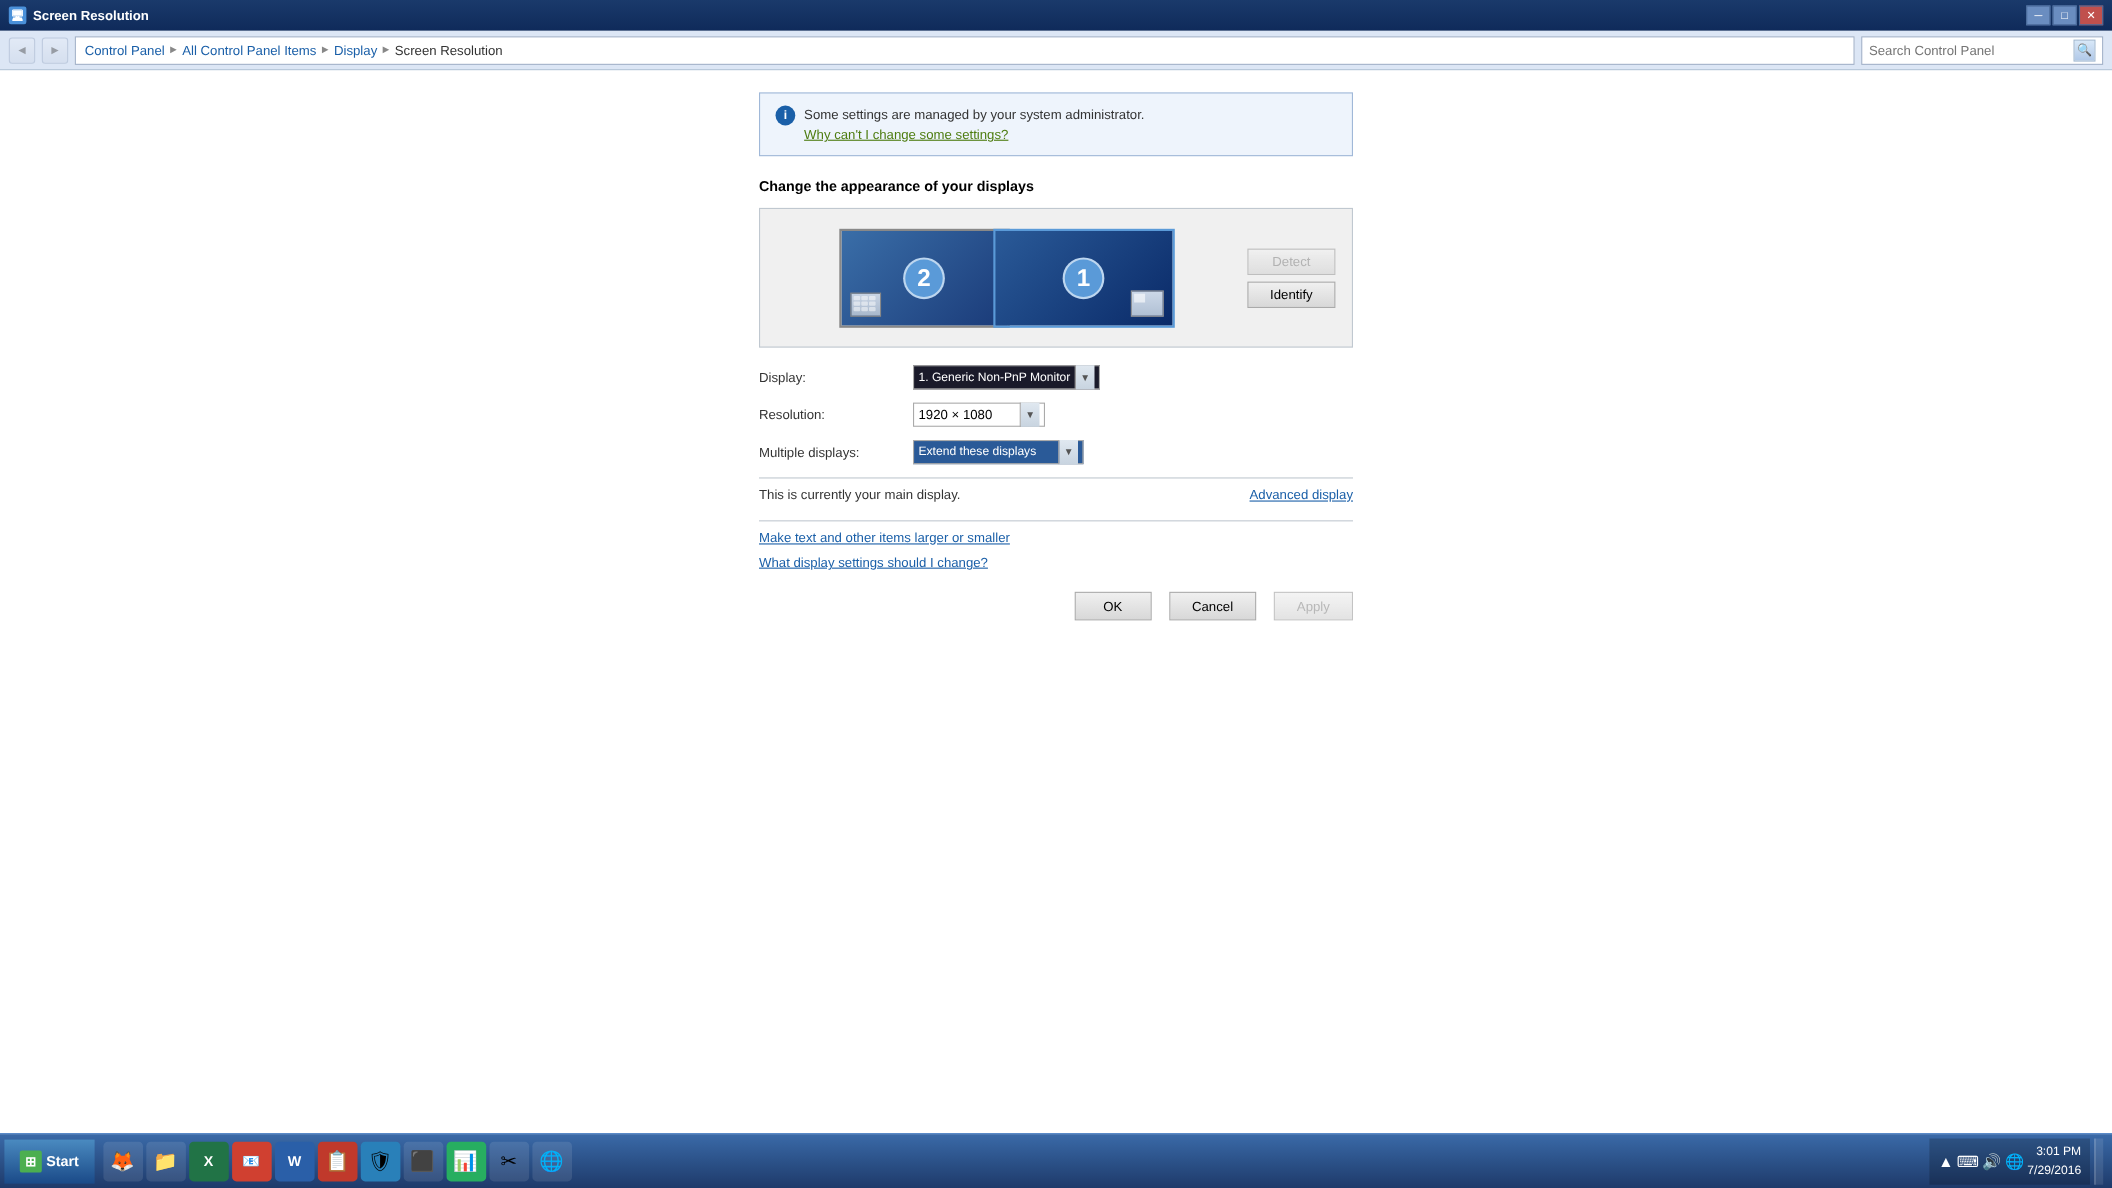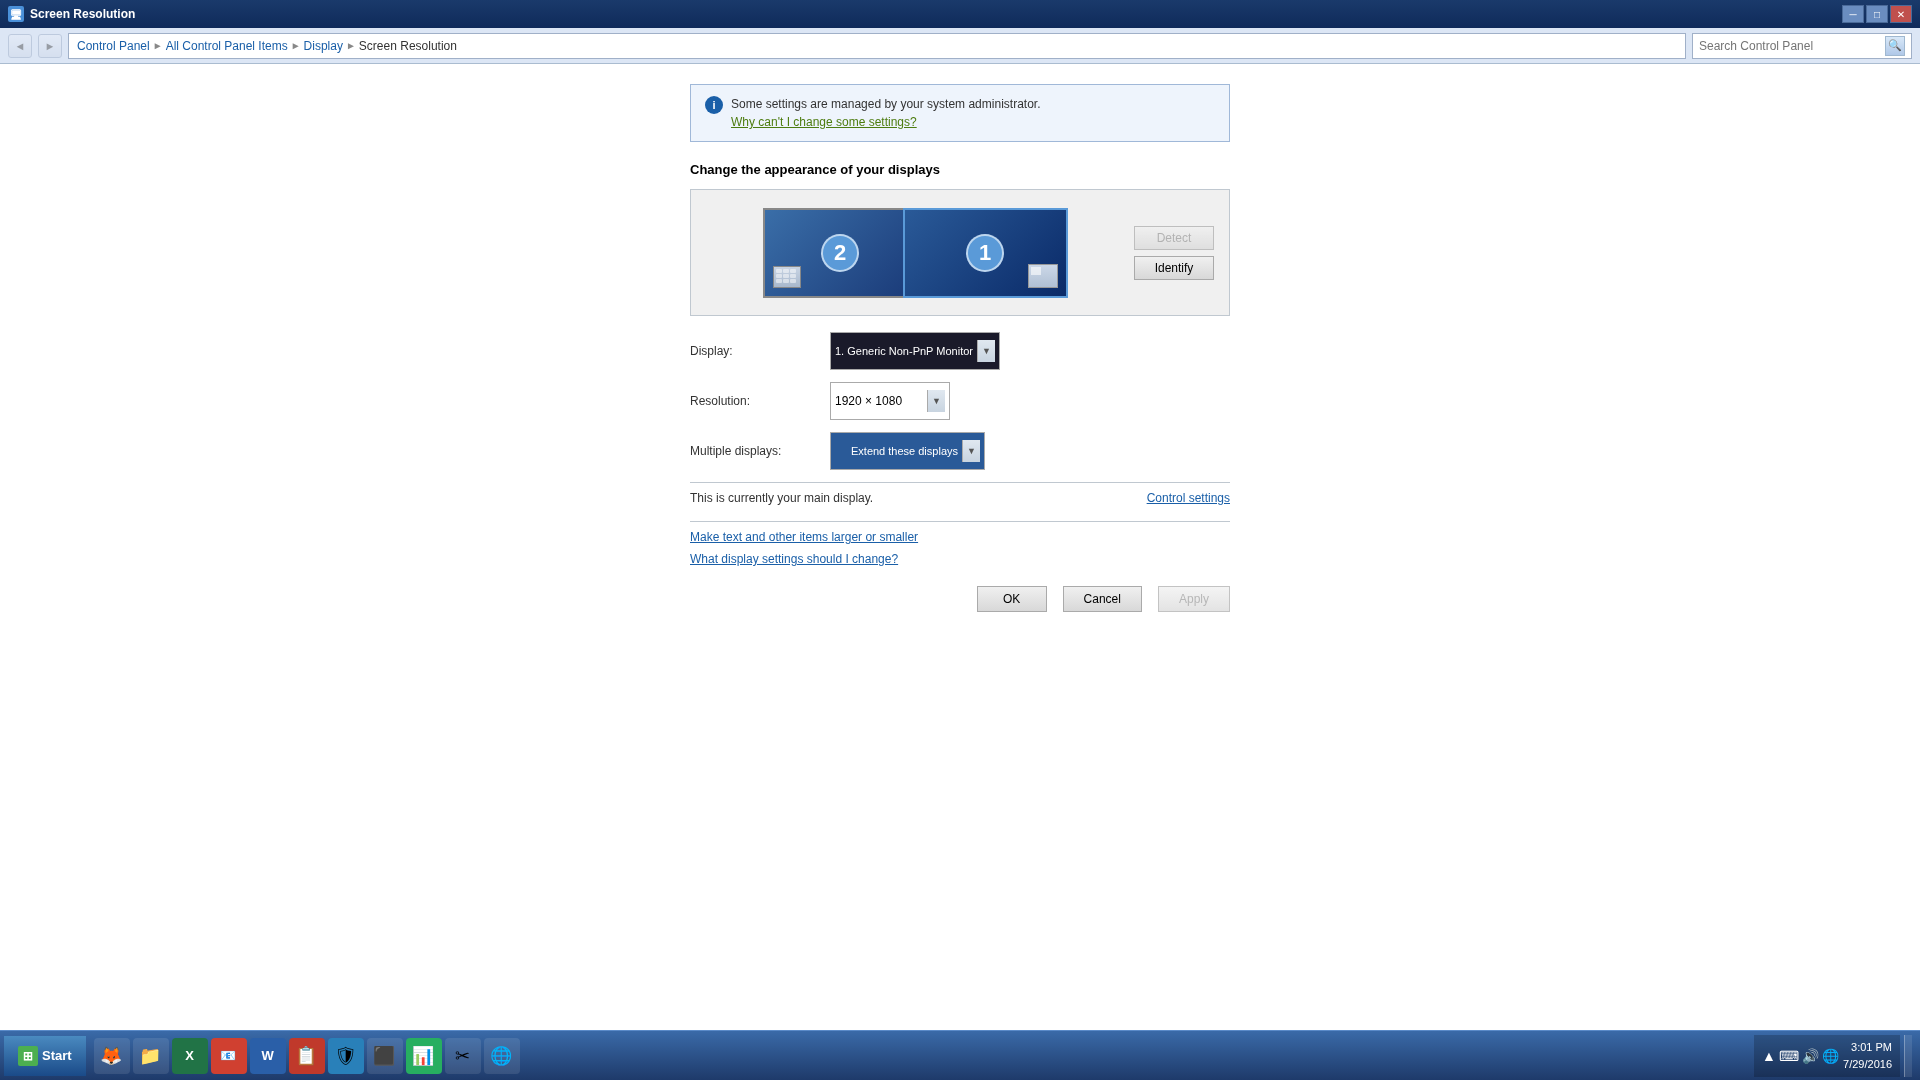--- a/index.html
+++ b/index.html
@@ -276,21 +276,21 @@
     }
     .form-label {
       width: 140px;
       font-size: 12px;
       color: #333;
       flex-shrink: 0;
     }
     .select-control {
       display: flex;
       align-items: center;
-      height: 38px;
+      height: 22px;
       border: 1px solid #aaa;
       background: white;
       font-size: 12px;
       padding: 0 4px;
       cursor: pointer;
       gap: 4px;
     }
     .select-arrow {
       width: 18px;
       height: 22px;
@@ -308,21 +308,20 @@
       background: #1a1a2a;
       color: white;
     }
     .resolution-select {
       min-width: 120px;
     }
     .multiple-select {
       min-width: 150px;
       background: #2a5a98;
       color: white;
-      text-align: right;
     }
 
     
     .divider {
       border: none;
       border-top: 1px solid #c0c8d0;
       margin: 8px 0 8px 0;
     }
 
     
@@ -560,21 +559,21 @@
       <span class="form-label">Multiple displays:</span>
       <div class="select-control multiple-select" style="min-width:155px;">
         <span style="flex:1;font-size:11px;">Extend these displays</span>
         <div class="select-arrow">▼</div>
       </div>
     </div>
 
     <hr class="divider">
     <div class="status-row">
       <span class="main-display-text">This is currently your main display.</span>
-      <a class="advanced-link">Control settings</a>
+      <a class="advanced-link">Advanced display</a>
     </div>
     <hr class="divider">
 
     <a class="help-link">Make text and other items larger or smaller</a>
     <a class="help-link">What display settings should I change?</a>
 
     <div class="action-buttons">
       <button class="action-btn">OK</button>
       <button class="action-btn">Cancel</button>
       <button class="action-btn" disabled="">Apply</button>

